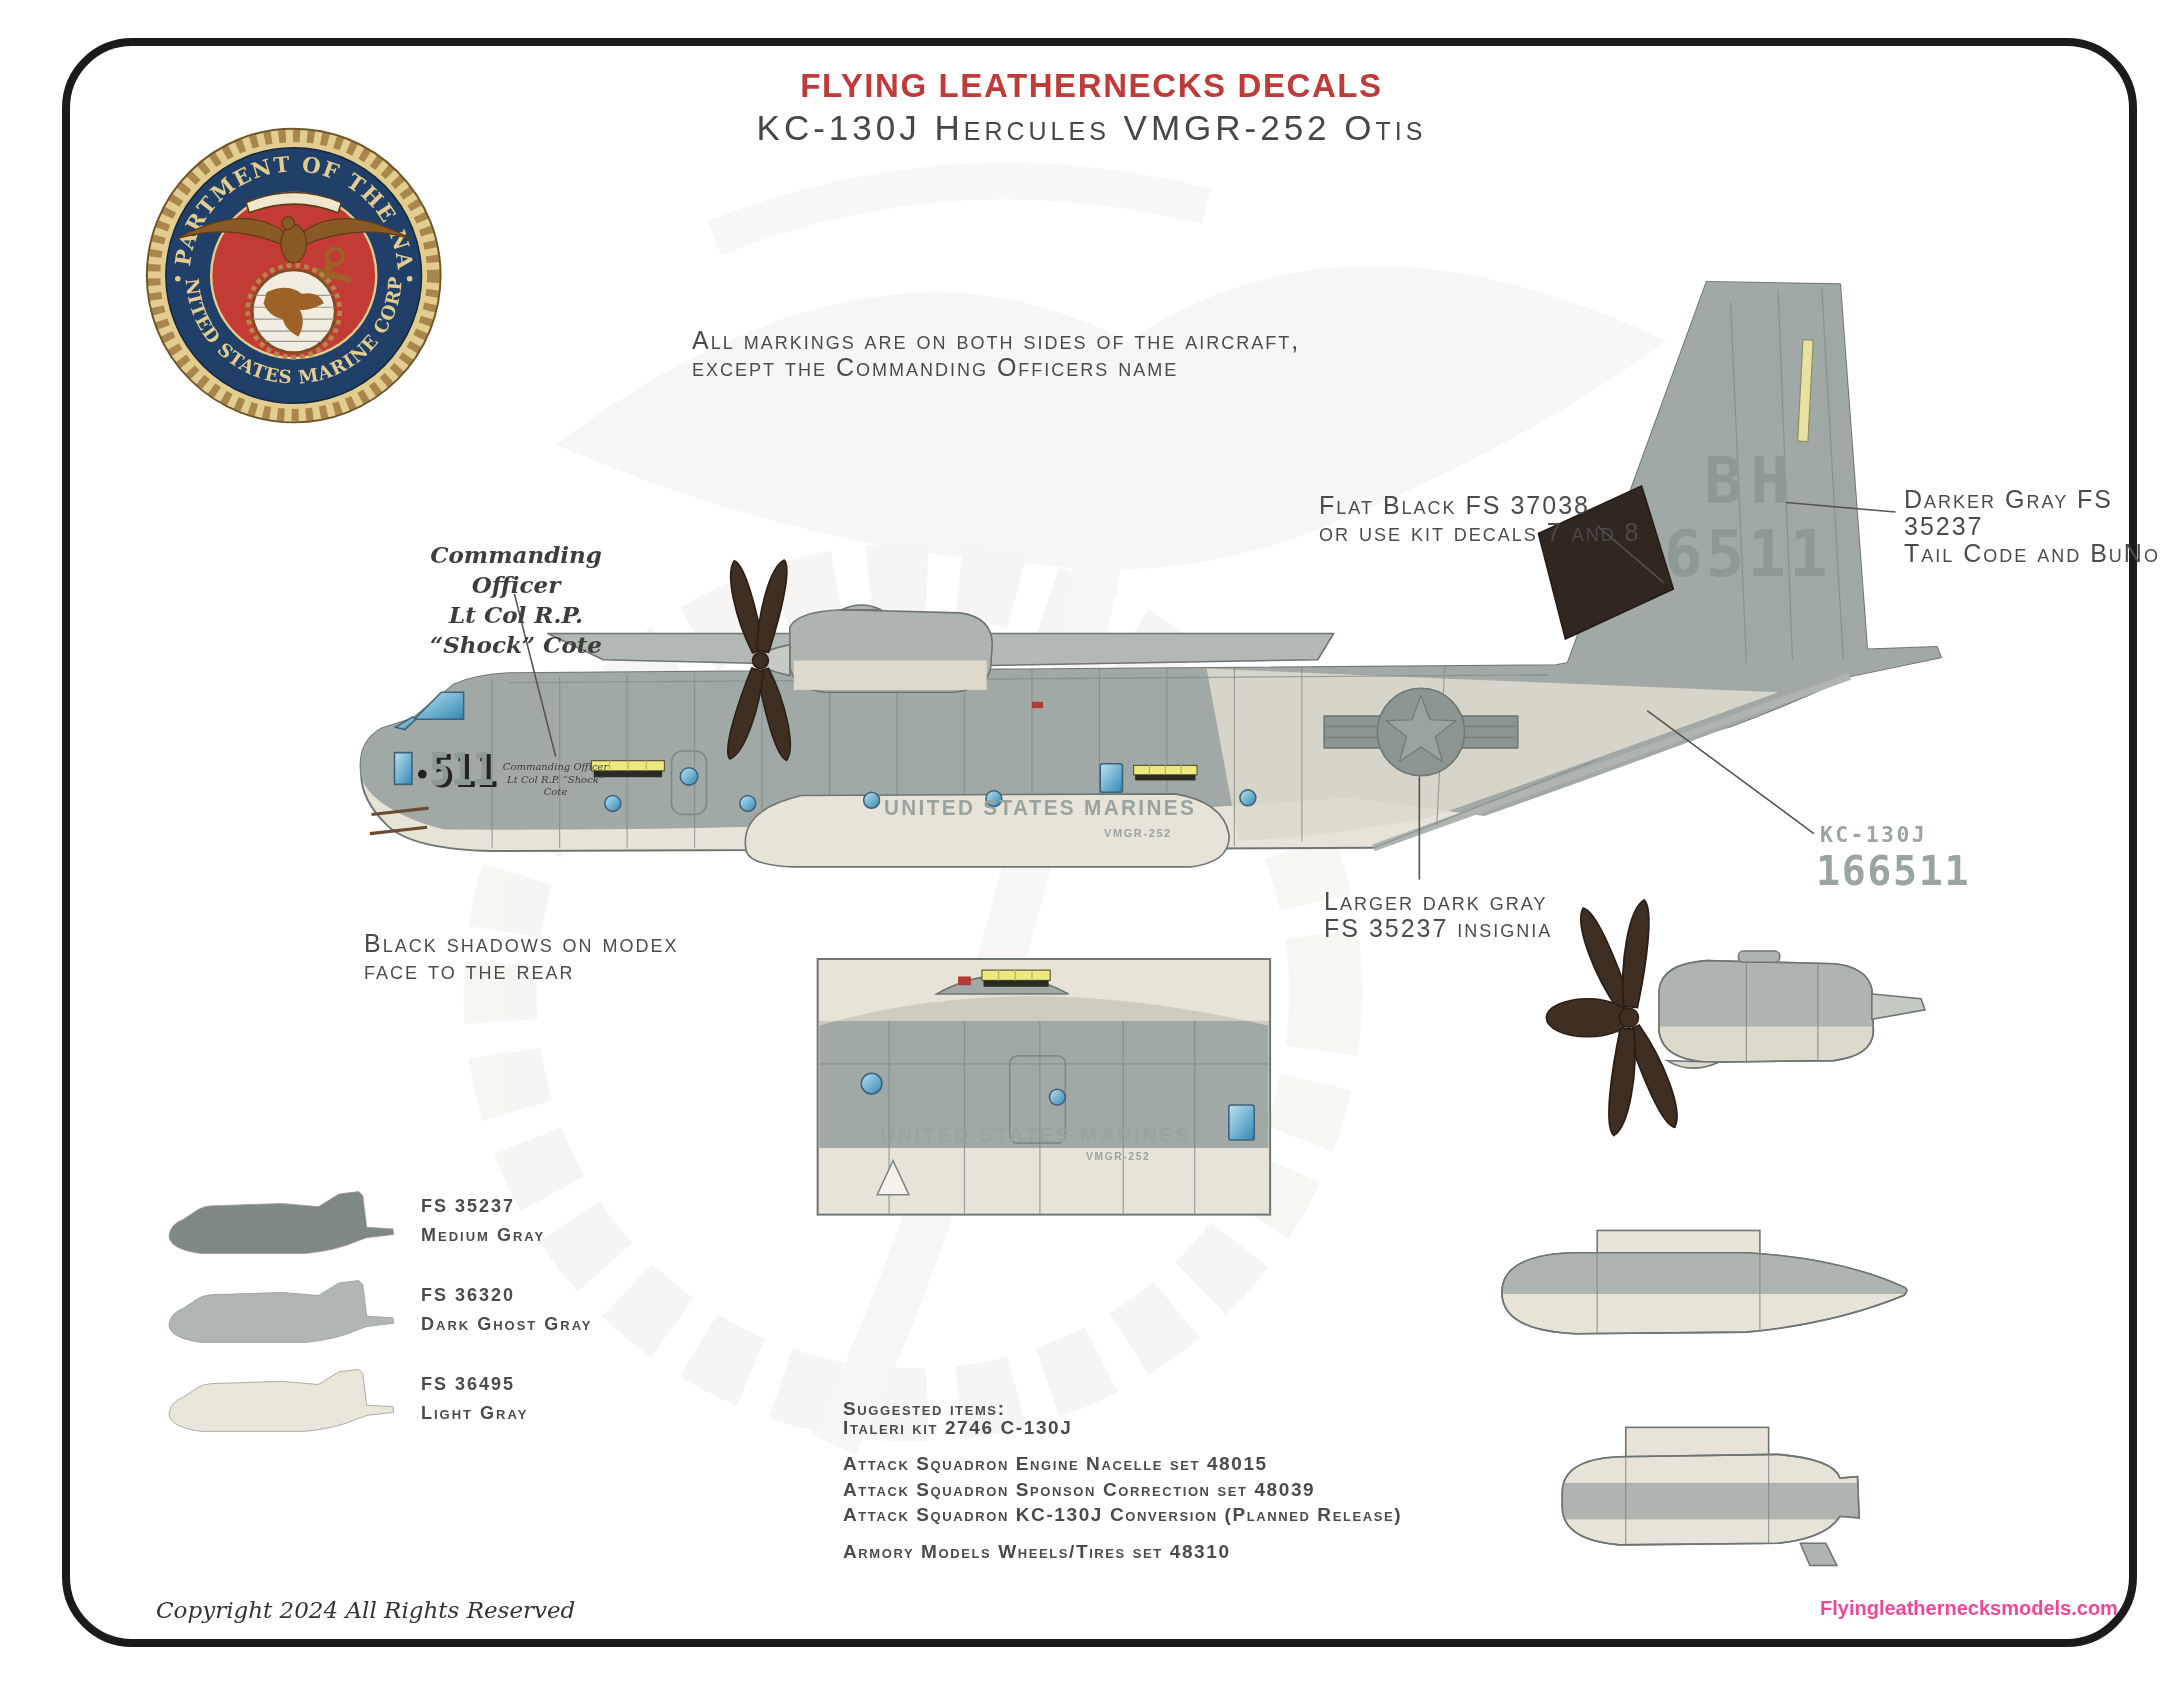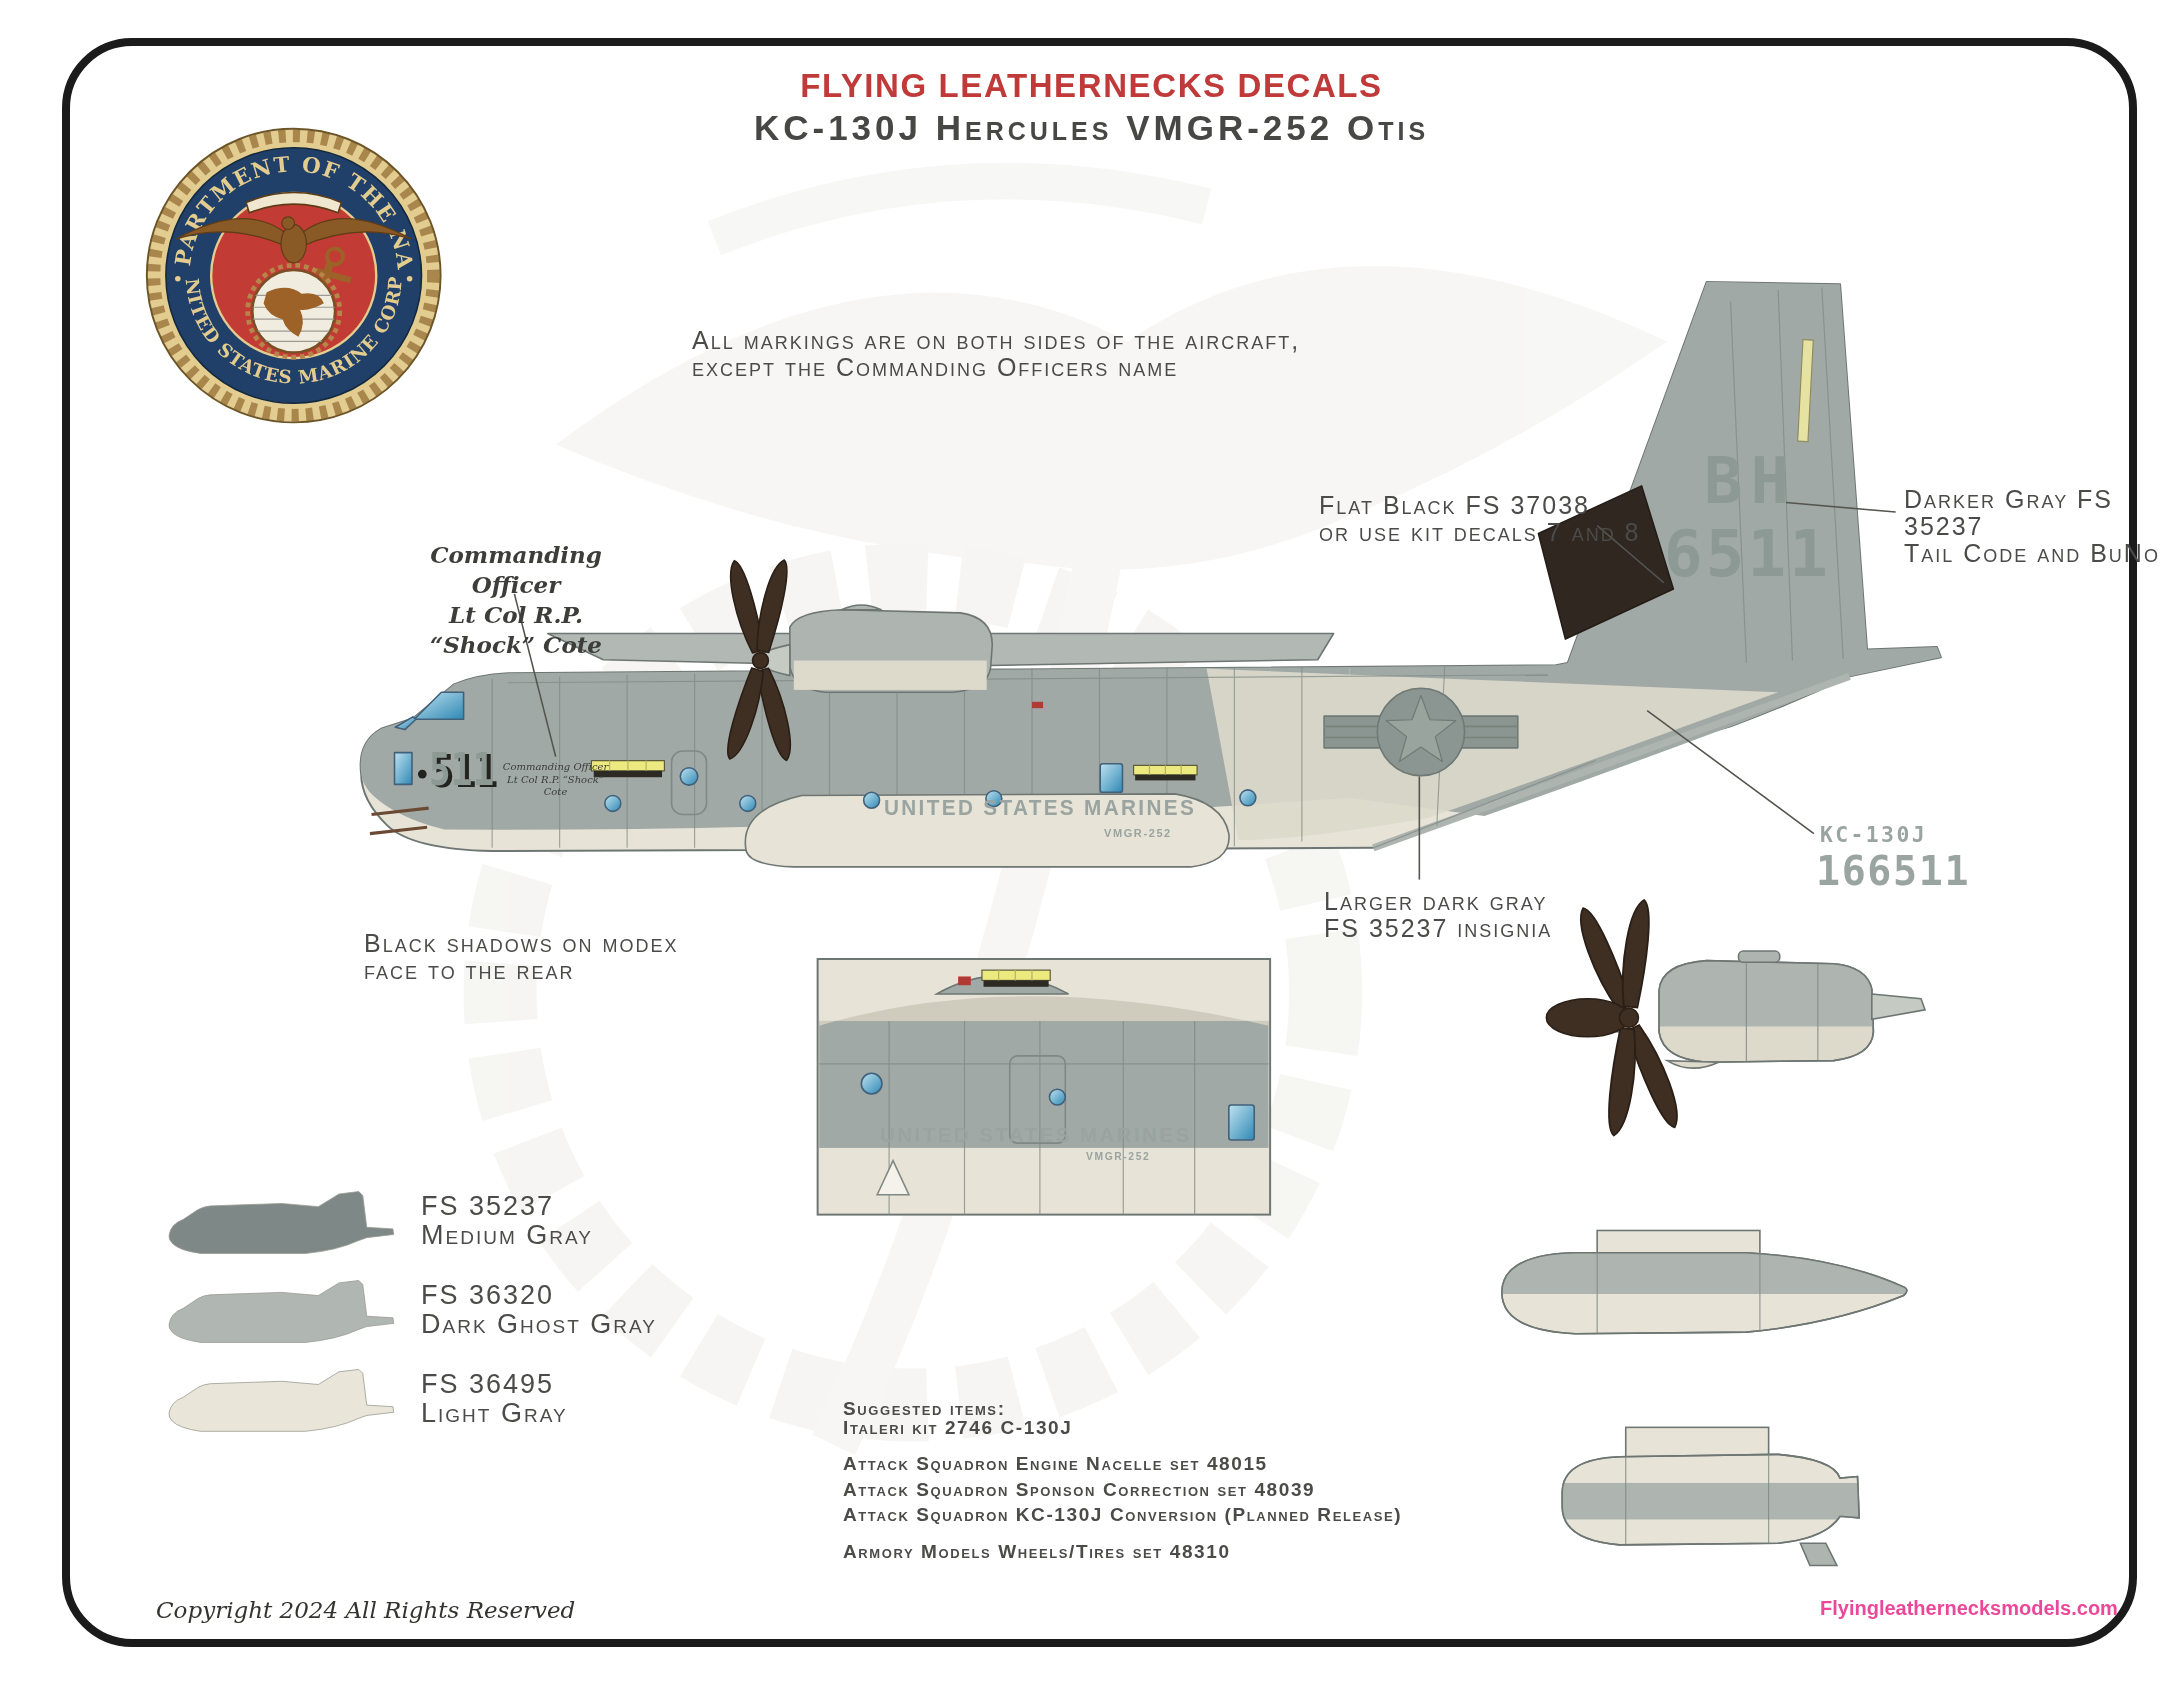--- a/index.html
+++ b/index.html
@@ -2,25 +2,25 @@
 <html style="font-size:12.7px"><head>
 <meta charset="utf-8">
 <style>
   html,body{margin:0;padding:0;background:#ffffff;width:2183px;height:1687px;overflow:hidden;}
   .page{position:relative;width:2183px;height:1687px;background:#ffffff;font-family:"Liberation Sans",sans-serif;}
   .frame{position:absolute;left:62px;top:38px;width:2059px;height:1593px;border:8.7px solid #1b1b1b;border-radius:70px;}
   svg.art{position:absolute;left:0;top:0;z-index:1;}
   .txt{position:absolute;z-index:3;color:#4b4b49;}
   .caps{font-variant:small-caps;letter-spacing:2px;font-weight:400;font-size:25px;line-height:27px;white-space:pre-line;}
   .brand{left:0;right:0;top:67px;text-align:center;font-variant:small-caps;font-weight:700;font-size:33px;letter-spacing:1.6px;color:#c03a3a;}
-  .title{left:0;right:0;top:108px;text-align:center;font-variant:small-caps;font-weight:700;font-size:35px;letter-spacing:4px;color:#474745;}
+  .title{left:0;right:0;top:108px;text-align:center;font-variant:small-caps;font-weight:400;font-size:35px;letter-spacing:4px;color:#474745;}
   .subtitle{left:0;right:0;top:154px;text-align:center;font-variant:small-caps;font-weight:700;font-size:29px;letter-spacing:4px;color:#474745;}
   .script{font-family:"DejaVu Serif",serif;font-style:italic;font-weight:700;font-size:23px;line-height:30px;color:#3d3d3a;text-align:center;white-space:pre-line;}
   .stencil{font-family:"DejaVu Sans Mono",monospace;font-weight:700;color:#8d9995;}
-  .fslabel{font-variant:small-caps;letter-spacing:2px;font-weight:400;font-size:27px;line-height:29px;white-space:pre-line;color:#4b4b49;}
+  .fslabel{font-variant:small-caps;letter-spacing:2px;font-weight:700;font-size:18px;line-height:29px;white-space:pre-line;color:#4b4b49;}
   .sugg{font-variant:small-caps;letter-spacing:1.6px;font-weight:600;font-size:19px;line-height:25.4px;color:#4b4b49;white-space:pre-line;}
   .marktext{color:#99a39f;font-weight:700;}
   .footerL{font-family:"DejaVu Serif",serif;font-style:italic;font-size:23px;color:#33332f;}
   .footerR{font-size:20px;color:#ec4899;font-weight:600;}
 </style>
 </head>
 <body>
 
 <div class="page">
 

